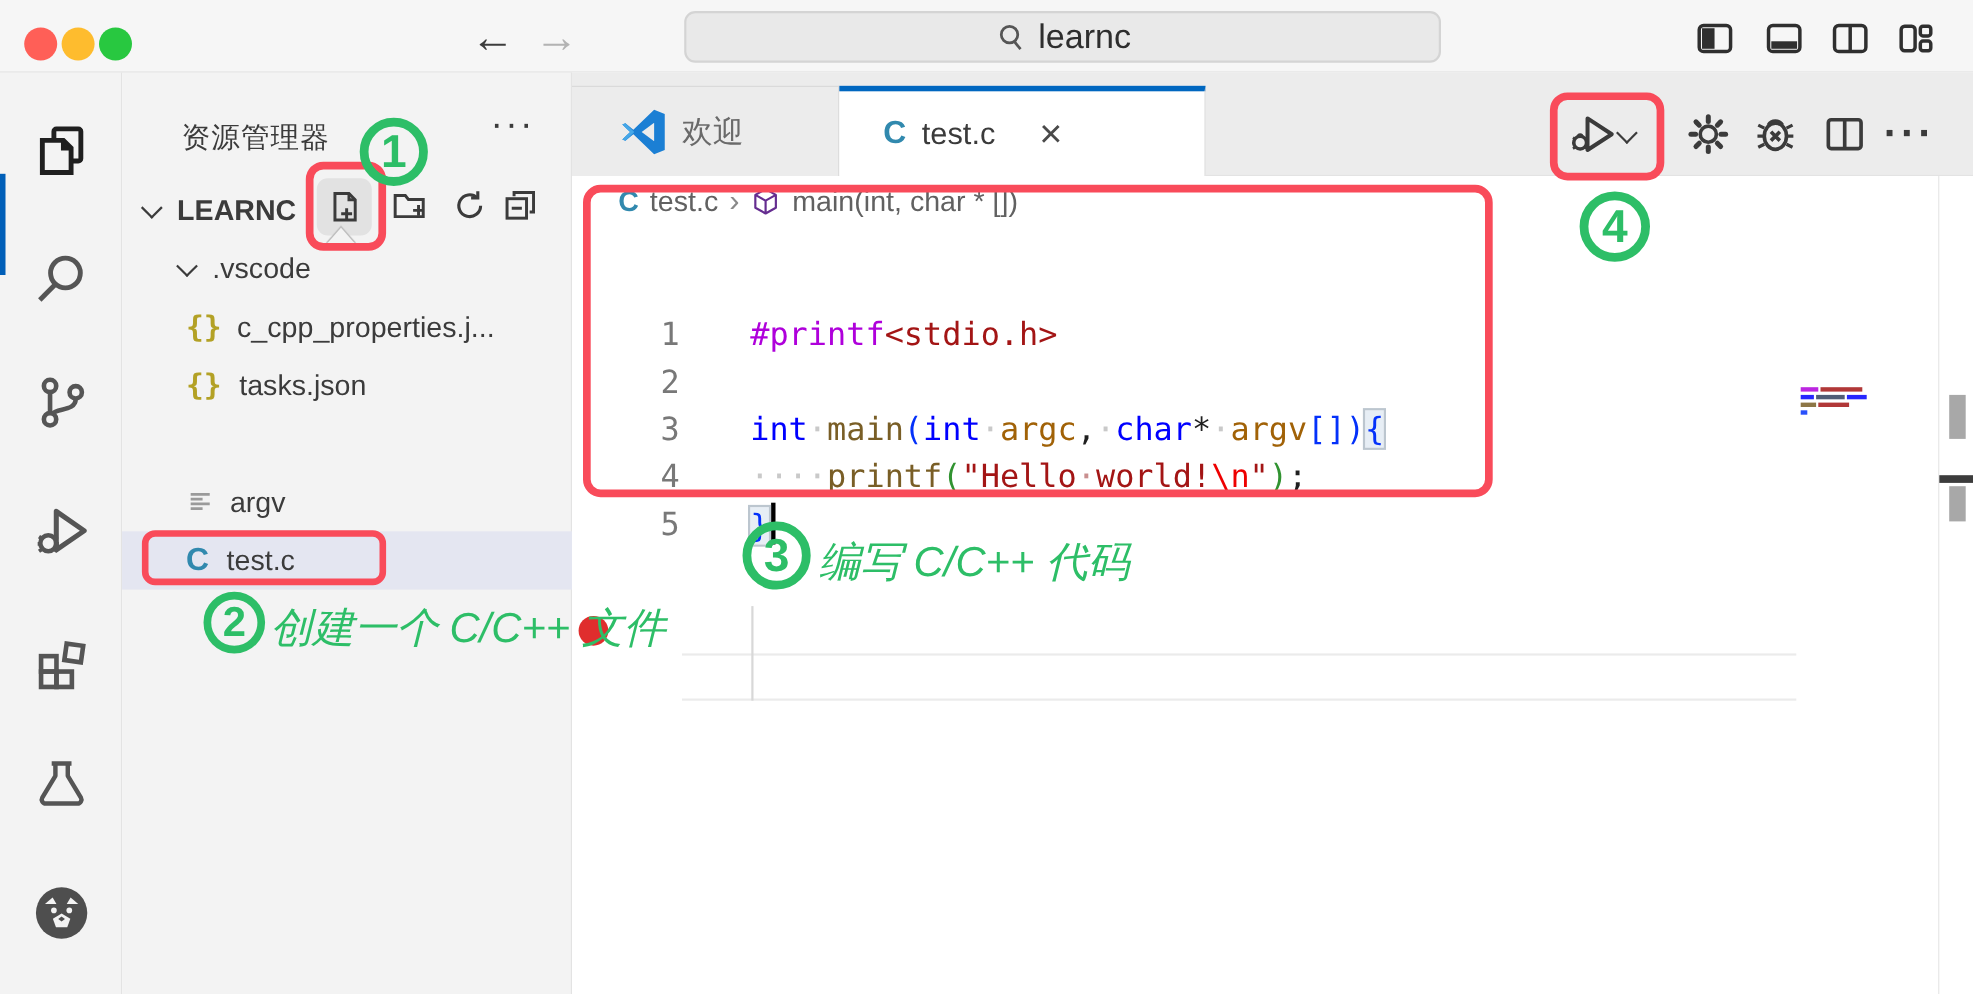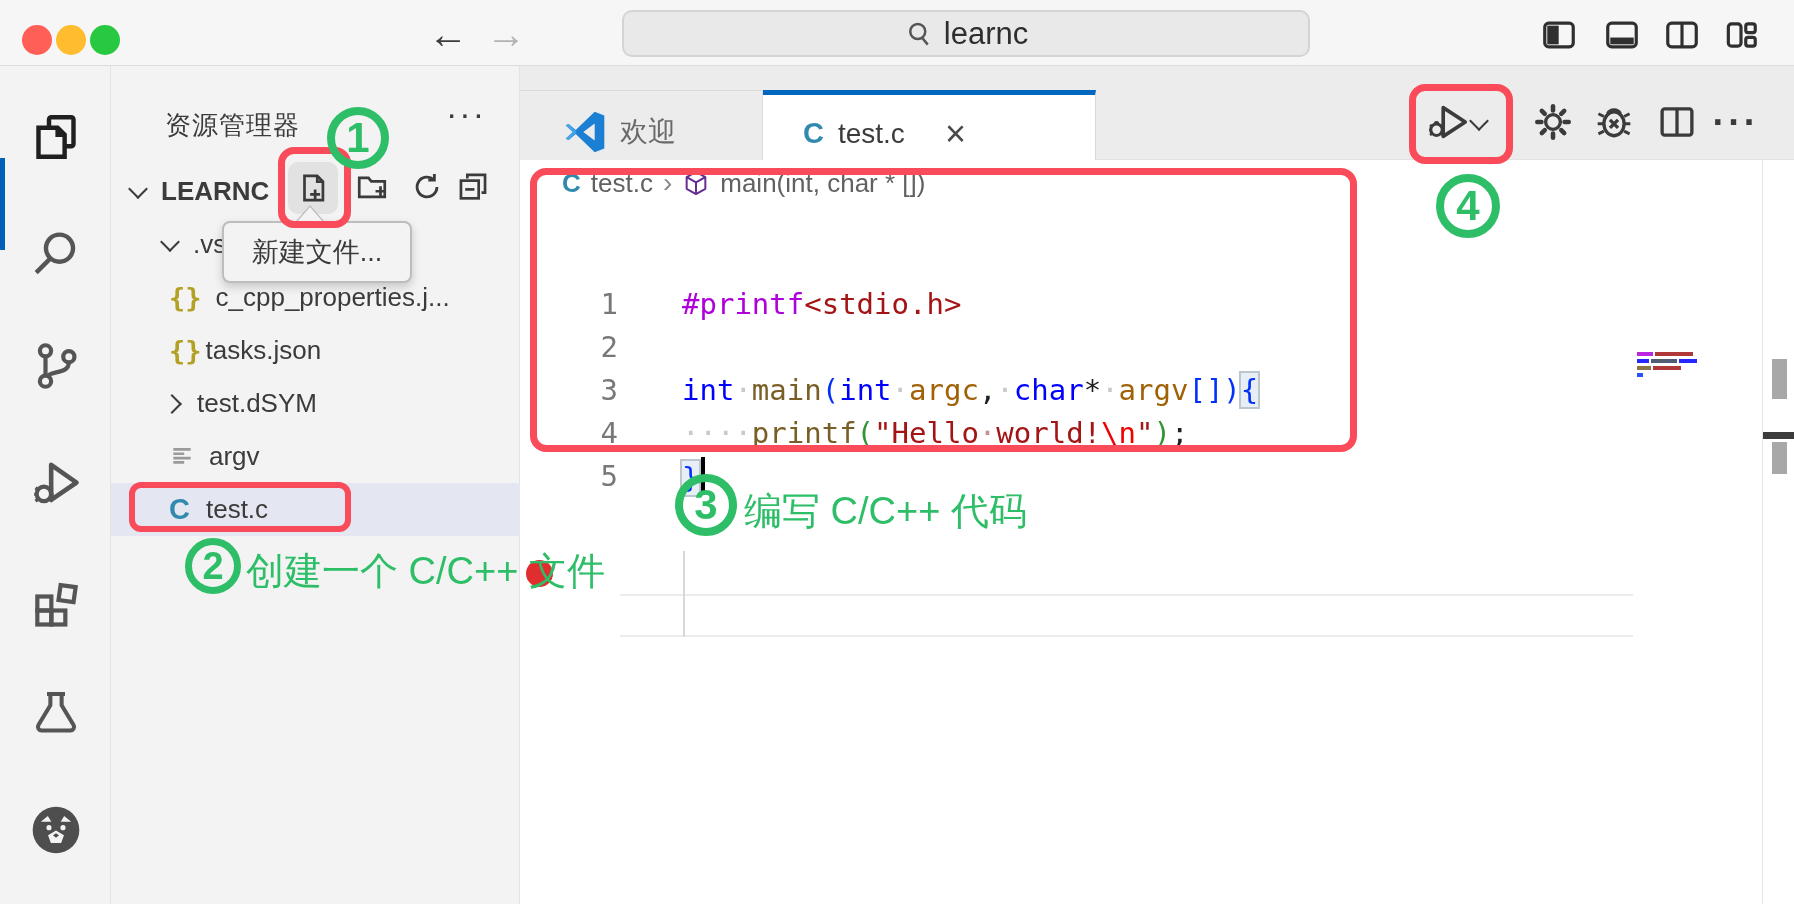--- a/index.html
+++ b/index.html
@@ -46,21 +46,21 @@
   .tooltip { left:222px; top:221px; width:190px; height:62px; background:#f3f3f3;
     border:2px solid #bdbdbd; border-radius:8px; box-shadow:0 4px 10px rgba(0,0,0,.18);
     display:flex; align-items:center; justify-content:center; font-size:27px; color:#3b3b3b; z-index:30; }
   .tooltip-arrow { left:296px; top:207px; width:0; height:0; border-left:14px solid transparent;
     border-right:14px solid transparent; border-bottom:16px solid #f3f3f3; z-index:31;
     filter:drop-shadow(0 -2px 0 #bdbdbd); }
 
   
   .editor { left:520px; top:66px; width:1274px; height:838px; background:#fff; }
   .tabstrip { left:0; top:0; width:1274px; height:94px; background:#ececec; border-bottom:1px solid #e3e3e3; }
-  .tab { top:24px; height:82px; display:flex; align-items:center; gap:14px; font-size:28px; }
+  .tab { top:12px; height:82px; display:flex; align-items:center; gap:14px; font-size:28px; }
   .tab-inactive { background:#ececec; color:#6a6a6a; border-top:1px solid #d9d9d9; border-right:1px solid #d9d9d9; }
   .tab-active { background:#fff; color:#3b3b3b; border-top:5px solid #0067C0; border-right:1px solid #d9d9d9; }
   .tab-close { font-size:36px; color:#4a4a4a; margin-left:26px; }
   .breadcrumb { left:0; top:94px; width:1274px; height:46px; display:flex; align-items:center;
     gap:10px; padding-left:42px; font-size:26px; color:#616161; background:#fff; }
 
   
   .code-area { left:0; top:140px; width:1274px; height:698px; background:#fff; }
   .code-line { position:absolute; left:0; width:1120px; height:43px; display:flex; align-items:center;
     font-family:"DejaVu Sans Mono","Liberation Mono",monospace; font-size:29px; white-space:pre; }
@@ -84,21 +84,21 @@
   
   .minimap { left:1117px; top:146px; width:80px; height:60px; }
   .mm-row { height:4px; margin-bottom:3px; display:flex; gap:2px; }
   .mm-seg { height:4px; display:inline-block; }
   .ruler { left:1242px; top:94px; width:32px; height:744px; background:#fff; border-left:1px solid #e5e5e5; }
 
   
   .ann-rect { border:7px solid #F94B5A; border-radius:16px; z-index:40; pointer-events:none; }
   .ann-circle { border:8px solid #2DBE67; border-radius:50%; display:flex; align-items:center;
     justify-content:center; color:#2DBE67; font-size:42px; font-weight:600; z-index:41; background:transparent; }
-  .ann-text { color:#2DBE67; font-size:38px; font-weight:500; z-index:41; white-space:nowrap; }
+  .ann-text { color:#2DBE67; font-size:38px; font-weight:500; z-index:41; white-space:nowrap;font-style:italic; }
   svg { display:block; }
 </style>
 </head>
 <body>
 
 <div class="screen">
 
   <div class="abs titlebar">
     <span class="abs tl-dot" style="left:22px;background:#FF5F57"></span>
     <span class="abs tl-dot" style="left:56px;background:#FEBC2E"></span>
@@ -240,42 +240,35 @@
     <div class="abs tree-row" style="top:152px">
       <span class="chev chev-down" style="margin-left:52px;margin-top:-6px"></span>
       <span class="tree-label" style="margin-left:16px">.vscode</span>
     </div>
     <div class="abs tree-row" style="top:205px">
       <span class="ico-json" style="margin-left:58px">{}</span>
       <span class="tree-label" style="margin-left:14px">c_cpp_properties.j...</span>
     </div>
     <div class="abs tree-row" style="top:258px">
       <span class="ico-json" style="margin-left:58px">{}</span>
-      <span class="tree-label" style="margin-left:4px">tasks.json</span>
-    </div>
-    <div class="abs tree-row" style="top:311px">
-      <span class="chev chev-right" style="margin-left:54px"></span>
-      <span class="tree-label" style="margin-left:18px">test.dSYM</span>
+      <span class="tree-label" style="margin-left:16px">tasks.json</span>
     </div>
     <div class="abs tree-row" style="top:364px">
       <svg width="26" height="26" viewBox="0 0 24 24" style="margin-left:58px">
         <path d="M4 5 h16 M4 9 h10 M4 13 h16 M4 17 h10" stroke="#9a9a9a" stroke-width="2.4"></path>
       </svg>
       <span class="tree-label" style="margin-left:14px">argv</span>
     </div>
     <div class="abs tree-row row-selected" style="top:417px">
       <span class="ico-c" style="margin-left:58px">C</span>
       <span class="tree-label" style="margin-left:16px">test.c</span>
     </div>
   </div>
 
   <span class="abs tooltip-arrow"></span>
-  <div class="abs tooltip">
-    <span>新建文件...</span>
-  </div>
 
   <div class="abs editor">
     <div class="abs tabstrip">
       <div class="abs tab tab-inactive" style="left:0;width:243px;padding-left:44px">
         <svg width="42" height="42" viewBox="0 0 100 100">
           <path d="M96 11 L73 2 L28 45 L11 31 L4 34 L21 50 L4 66 L11 69 L28 55 L73 98 L96 89 Z" fill="#1B7FD4"></path>
           <path d="M73 30 L46 50 L73 70 Z" fill="#ececec"></path>
           <path d="M4 34 L21 50 L4 66 L11 69 L30 50 L11 31 Z" fill="#45A7E8"></path>
         </svg>
         <span>欢迎</span>

